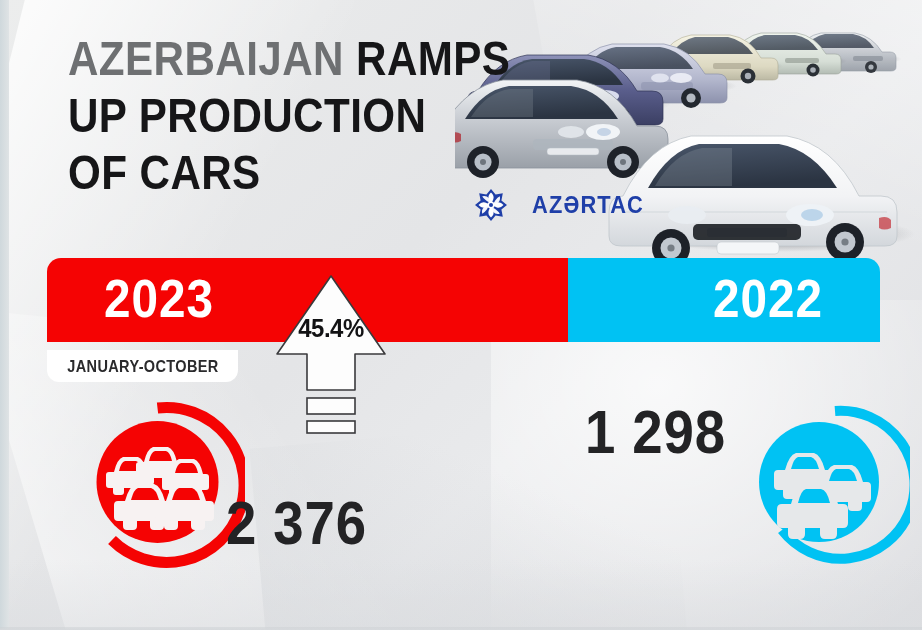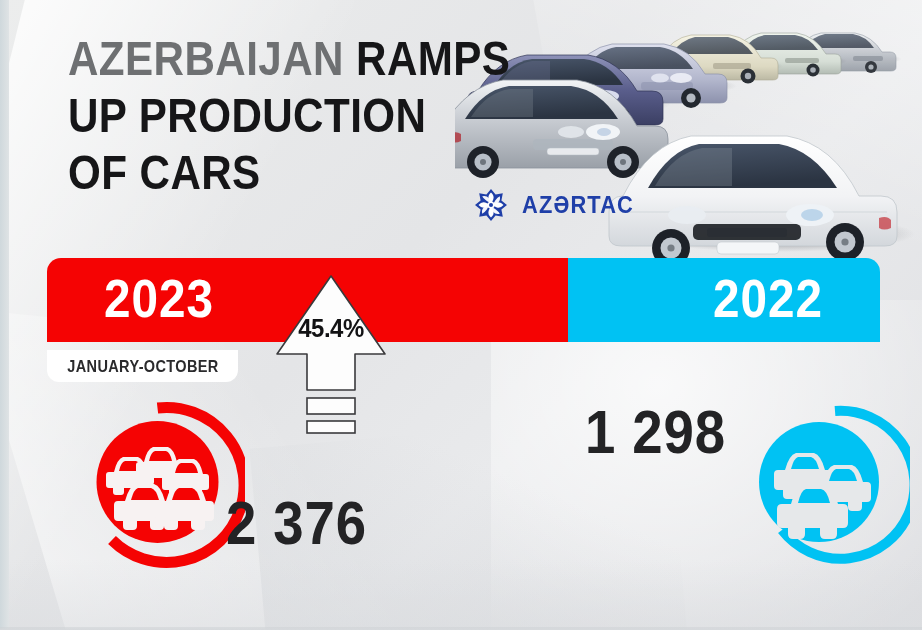--- a/index.html
+++ b/index.html
@@ -44,21 +44,21 @@
     font-size:49px;color:#161618;
     transform:scaleX(.86);transform-origin:left top;}
   .headline .gray{color:#6e7072;}
   .hl-line{display:block;white-space:nowrap;margin-bottom:9px;}
 
   
   .cars-photo{position:absolute;left:455px;top:-4px;width:470px;height:262px;}
   .cars-photo svg{display:block;}
 
   
-  .logo{position:absolute;left:470px;top:184px;display:flex;align-items:center;gap:10px;}
+  .logo{position:absolute;left:470px;top:184px;display:flex;align-items:center;gap:20px;}
   .logo-mark{width:42px;height:42px;}
   .logo-text{font-family:"Liberation Sans", sans-serif;font-weight:700;
     font-size:23px;letter-spacing:1.2px;color:#1f3fa8;
     transform:scaleX(.95);transform-origin:left center;}
 
   
   .bar-red{position:absolute;left:47px;top:258px;width:521px;height:84px;
      background:#f50303;border-radius:14px 0 0 0;}
   .bar-blue{position:absolute;left:568px;top:258px;width:312px;height:84px;
      background:#00c2f3;border-radius:0 14px 0 0;}

